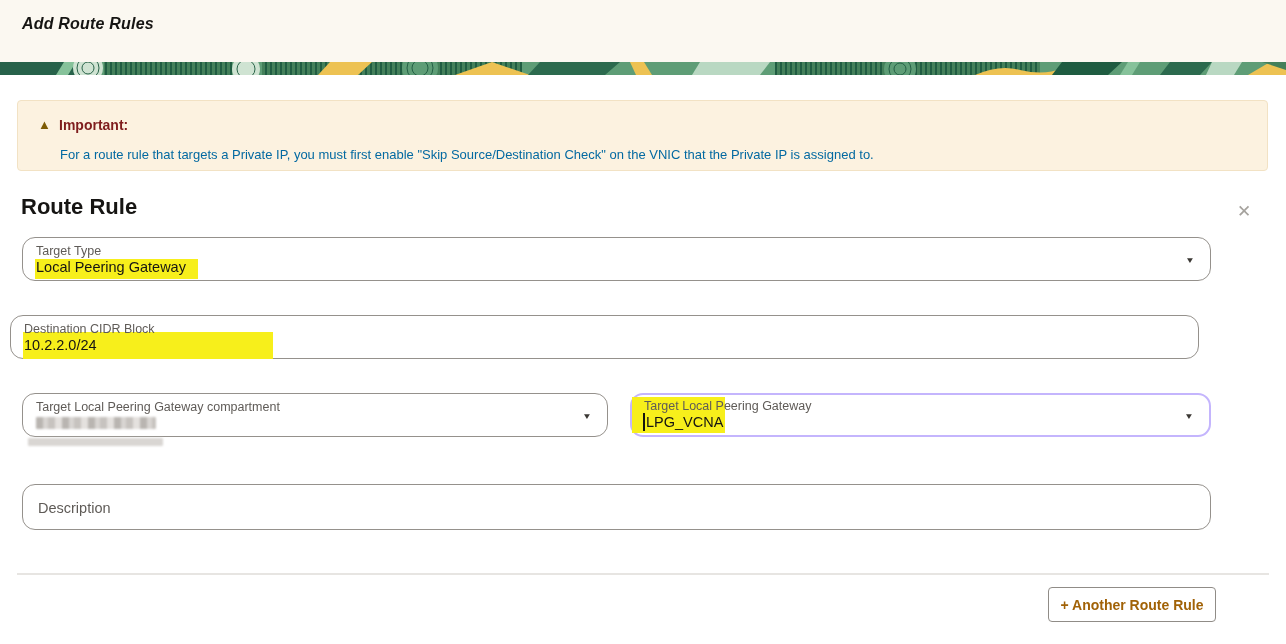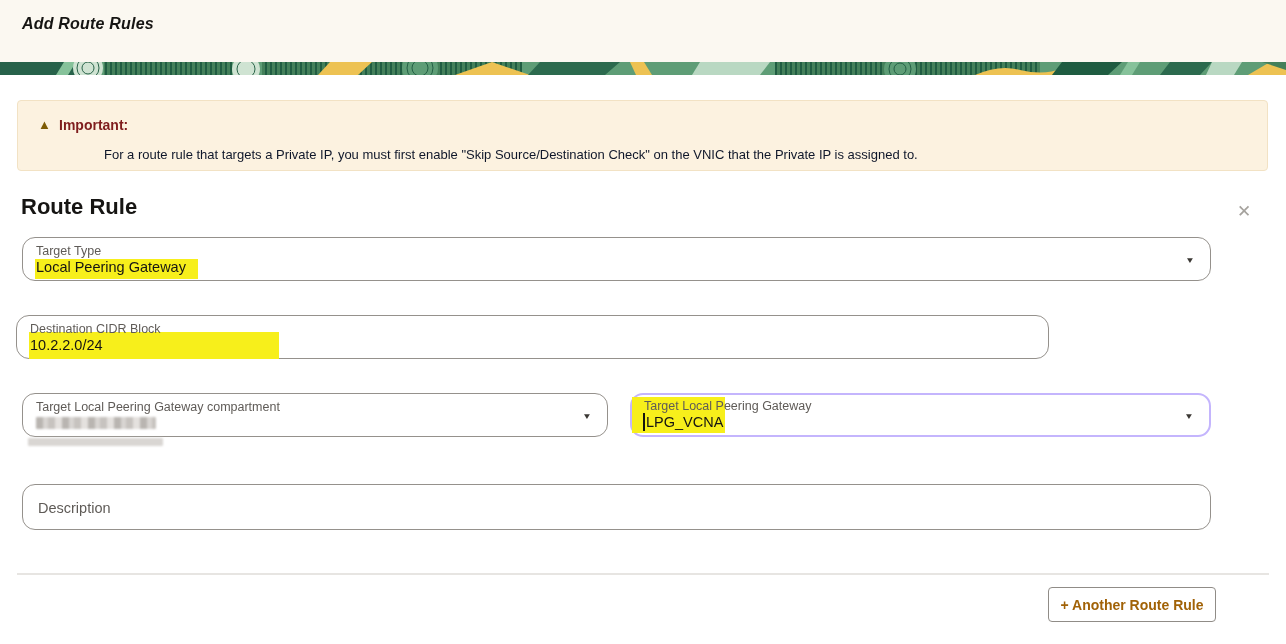--- a/index.html
+++ b/index.html
@@ -32,21 +32,21 @@
   .warn-icon {
     position:absolute; left:20px; top:17px;
     font-size:13px; color:#7e5c04; line-height:1;
   }
   .alert-title {
     position:absolute; left:41px; top:16px;
     font-size:14px; font-weight:700; color:#7f1d1d;
   }
   .alert-msg {
     position:absolute; left:42px; top:46px; width:1180px;
-    font-size:13px; color:#0f172a;margin-left:44px;
+    font-size:13px; color:#0369a1;
   }
 
   
   .section-title {
     position:absolute; left:21px; top:194px;
     font-size:22px; font-weight:700; color:#161513;
   }
   .close-icon {
     position:absolute; left:1237px; top:203px;
     font-size:17px; color:#a5a29d; cursor:pointer; line-height:1;
@@ -67,21 +67,21 @@
   }
   .caret {
     position:absolute; right:15px; top:17px; z-index:2;
     font-size:10px; color:#3a3733; transform:scaleY(.85);
   }
   .hl { position:absolute; background:#f7ef1b; z-index:1; }
 
   #f-target-type { left:22px; top:237px; width:1189px; height:44px; }
   #f-target-type .hl { left:12px; top:21px; width:163px; height:20px; }
 
-  #f-cidr { left:16px; top:315px; width:1033px; height:44px; }
+  #f-cidr { left:10px; top:315px; width:1189px; height:44px; }
   #f-cidr .hl { left:12px; top:16px; width:250px; height:27px; }
 
   #f-compartment { left:22px; top:393px; width:586px; height:44px; }
   .redacted {
     position:absolute; left:13px; top:23px; width:120px; height:12px; z-index:2;
     background:repeating-linear-gradient(90deg,#b9b5b1 0 7px,#d8d5d2 7px 12px,#c7c3bf 12px 19px,#e4e1de 19px 26px);
     filter:blur(1.3px); border-radius:1px;
   }
   .redact-bar {
     position:absolute; left:28px; top:438px; width:135px; height:8px;

